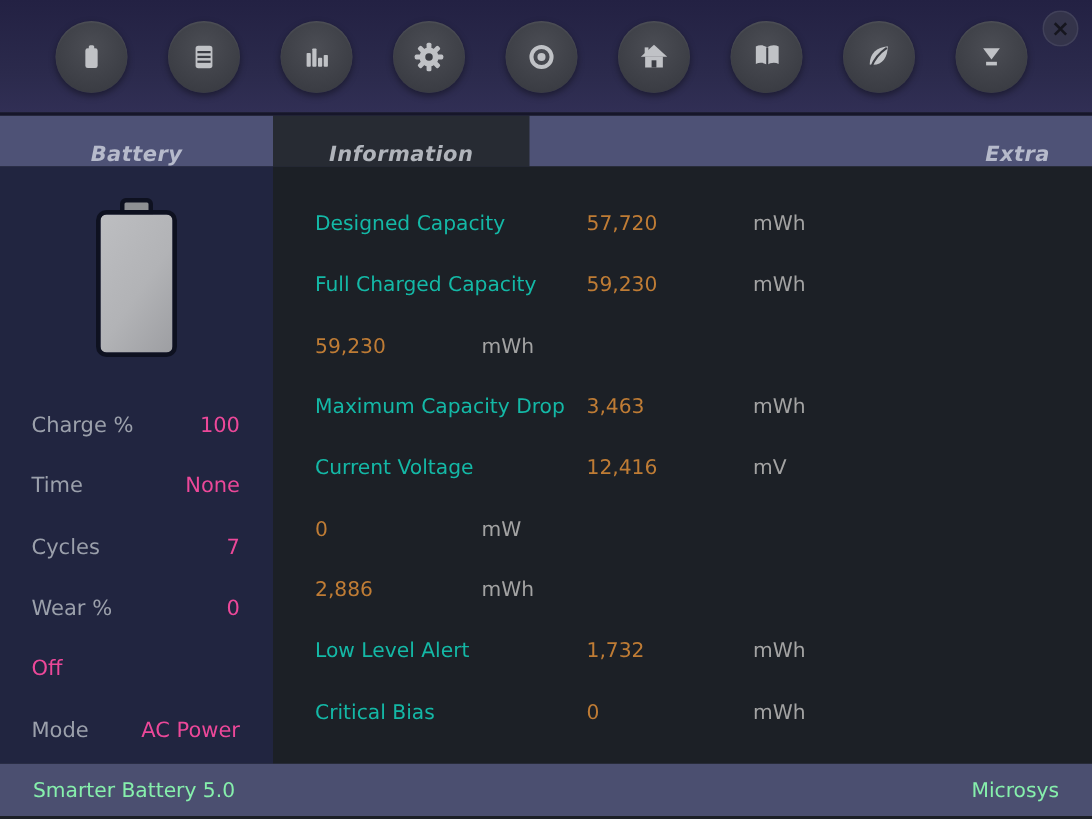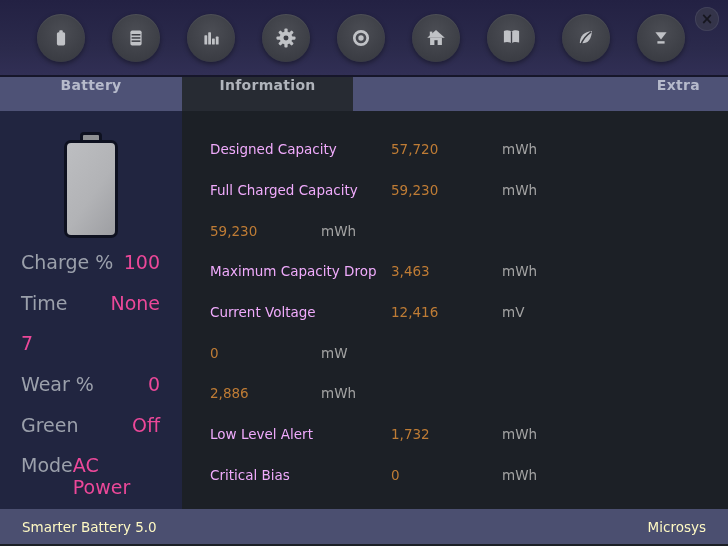--- a/index.html
+++ b/index.html
@@ -54,24 +54,25 @@
   
   .tabbar {
     height: 34px;
     background: #4e5276;
     display: flex;
     align-items: stretch;
     font-size: 14px;
     font-weight: bold;
   }
   .tab {
-    display: flex; align-items: flex-start; justify-content: center;
+    display: flex; align-items: flex-end; justify-content: center;
     color: #b6bacb;
     letter-spacing: 0.3px;
     cursor: pointer;
+    font-style: italic;
   }
   .tab-battery { width: 182px; }
   .tab-info { width: 171px; background: #272b33; color: #b0b4bb; }
   .tab-extra { margin-left: auto; padding-right: 28px; }
 
   
   .content { display: flex; height: 398px; }
 
   .left-panel {
     width: 182px;
@@ -89,50 +90,50 @@
   .battery-body {
     width: 54px; height: 98px;
     background: linear-gradient(125deg, #bdbec1 0%, #b2b3b6 55%, #9d9ea2 100%);
     border: 3px solid #0e1120;
     border-radius: 7px;
     position: relative;
   }
   .left-rows { margin-top: 13px; }
   .lrow {
     height: 40.7px;
-    display: flex; align-items: flex-start;
+    display: flex; align-items: flex-end;
     padding: 0 22px 0 21px;
-    font-size: 19px;
+    font-size: 14px;
   }
   .lrow-label { flex: 1; color: #9ba0ab; }
   .lrow-value { color: #ec4899; }
 
   .right-panel {
     flex: 1;
     background: #1c2026;
     padding-top: 18px;
   }
   .irow {
     height: 40.7px;
     display: flex; align-items: center;
     padding: 0 188px 0 28px;
     font-size: 13.5px;
   }
-  .irow-label { flex: 1; color: #f0abfc; }
+  .irow-label { flex: 1; color: #14b8a6; }
   .irow-value { width: 100px; text-align: left; color: #bf7c35; }
   .irow-unit { width: 38px; margin-left: 11px; color: #a3a3a3; }
 
   
   .statusbar {
     height: 35px;
     background: #4b4f70;
     display: flex; align-items: center;
     padding: 0 22px;
     font-size: 13.5px;
-    color: #fef9c3;
+    color: #86efac;
   }
   .statusbar .right { margin-left: auto; }
 </style>
 </head>
 <body>
 
 <div class="app">
 
   <div class="toolbar">
 
@@ -244,30 +245,30 @@
     <span class="lrow-label">Charge %</span>
     <span class="lrow-value">100</span>
   </div>
 
   <div class="lrow">
     <span class="lrow-label">Time</span>
     <span class="lrow-value">None</span>
   </div>
 
   <div class="lrow">
+    <span class="lrow-label">Cycles</span>
     <span class="lrow-value">7</span>
   </div>
 
   <div class="lrow">
     <span class="lrow-label">Wear %</span>
     <span class="lrow-value">0</span>
   </div>
 
   <div class="lrow">
-    <span class="lrow-label">Green</span>
     <span class="lrow-value">Off</span>
   </div>
 
   <div class="lrow">
     <span class="lrow-label">Mode</span>
     <span class="lrow-value">AC Power</span>
   </div>
 </div>
     </div>
 

